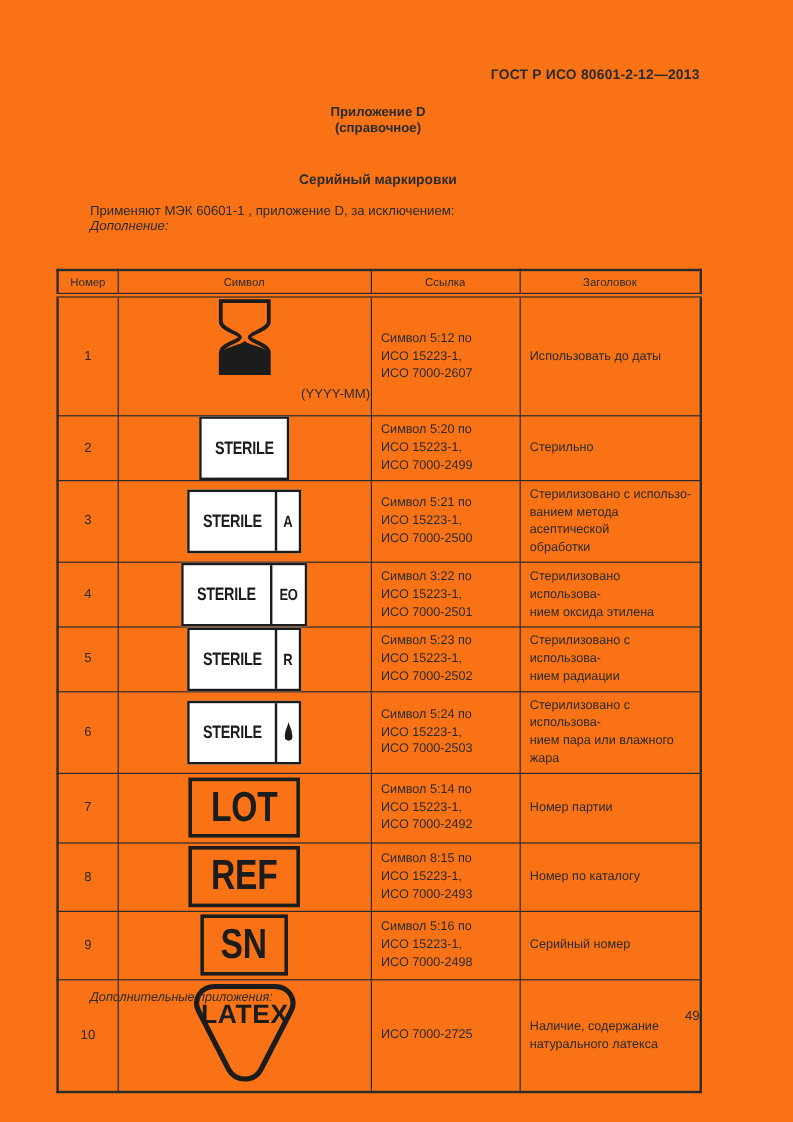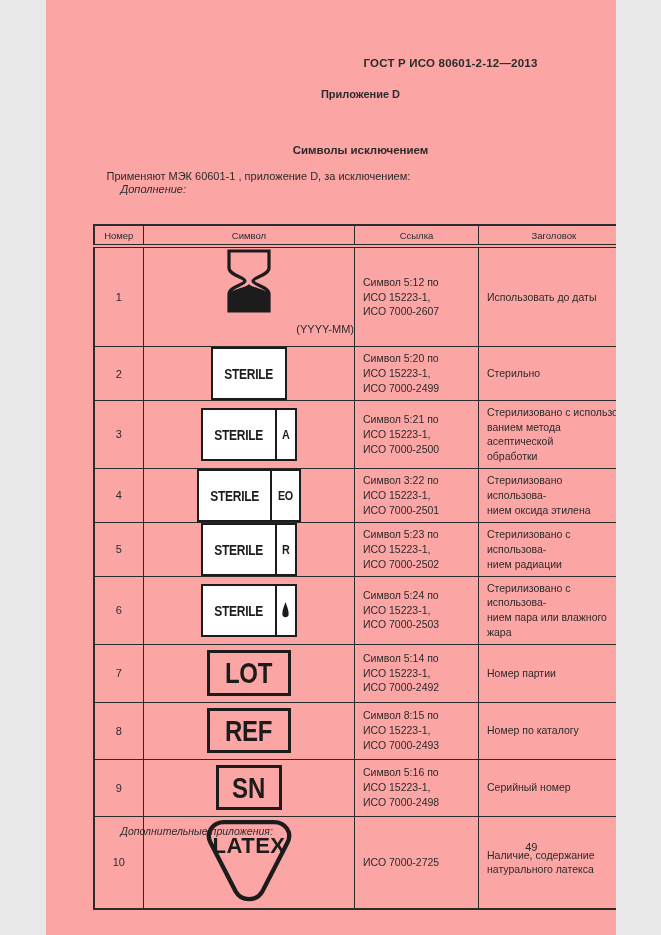--- a/index.html
+++ b/index.html
@@ -1,28 +1,28 @@
 <!DOCTYPE html>
 <html><head>
 <meta charset="utf-8">
 <style>
   * { margin:0; padding:0; box-sizing:border-box; }
   html,body { background:#e8e8e8; }
   .page {
-    position:relative; width:570px; height:935px; margin:0 auto;
-    background:#fca5a5; color:#2b2b2b;
+    position:relative; width:661px; height:935px; margin:0 auto;
+    background:#f97316; color:#2b2b2b;
     font-family:"Liberation Sans", sans-serif;
     overflow:hidden;
   }
   .gost-header { position:absolute; top:57px; right:78px; font-size:11.5px; font-weight:bold; letter-spacing:.2px; }
   .centerblock { position:absolute; left:47px; width:536px; text-align:center; }
   .annex-title { top:88px; font-size:11px; font-weight:bold; }
   .annex-note  { top:101px; font-size:11px; font-weight:bold; }
   .section-title { top:144px; font-size:11.5px; font-weight:bold; }
-  .intro { position:absolute; left:61px; top:170px; font-size:11px; }
+  .intro { position:absolute; left:75px; top:170px; font-size:11px; }
   .addition { position:absolute; left:75px; top:183px; font-size:11px; font-style:italic; }
   .tbl-caption { position:absolute; left:47px; top:206px; font-size:10px; }
   .tbl-caption .cap-word { letter-spacing:2.5px; }
   .footer-note { position:absolute; left:75px; top:825px; font-size:10.5px; font-style:italic; }
   .page-number { position:absolute; right:78px; top:841px; font-size:11px; }
 
   table.sym-table {
     position:absolute; left:47px; top:224px; width:536px;
     border-collapse:collapse; table-layout:fixed;
     border:2px solid #2b2b2b;
@@ -50,36 +50,37 @@
     font-weight:bold; color:#1c1c1c; background:#fff; vertical-align:middle;
   }
   .sterile-text { display:flex; align-items:center; padding:16px 5px; font-size:15px; }
   .cond { display:inline-block; transform:scaleX(.8); letter-spacing:-.3px; white-space:nowrap; }
   .suffix-seg {
     display:flex; align-items:center; justify-content:center;
     border-left:2.5px solid #1c1c1c; padding:0 4px; min-width:20px; font-size:13.5px;
   }
   .big-box {
     display:inline-block; border:3px solid #1c1c1c; padding:4px 9px;
-    font-size:30px; font-weight:bold; line-height:1.05; color:#1c1c1c; vertical-align:middle;
+    font-size:35px; font-weight:bold; line-height:1.05; color:#1c1c1c; vertical-align:middle;
   }
   .latex-svg text {
     font-family:"Liberation Sans", sans-serif; font-weight:bold; font-size:23px;
     fill:#1c1c1c; letter-spacing:.5px;
   }
 </style>
 </head>
 <body>
 
 <div class="page">
 
   <div class="gost-header">ГОСТ Р ИСО 80601-2-12—2013</div>
 
   <div class="centerblock annex-title">Приложение D</div>
-  <div class="centerblock section-title">Символы исключением</div>
+  <div class="centerblock annex-note">(справочное)</div>
+  <div class="centerblock section-title">Серийный маркировки</div>
 
   <p class="intro">Применяют МЭК 60601-1 , приложение D, за исключением:</p>
   <p class="addition">Дополнение:</p>
 
 
   <table class="sym-table">
     <colgroup>
         <col style="width:50px">
         <col style="width:211px">
         <col style="width:124px">

